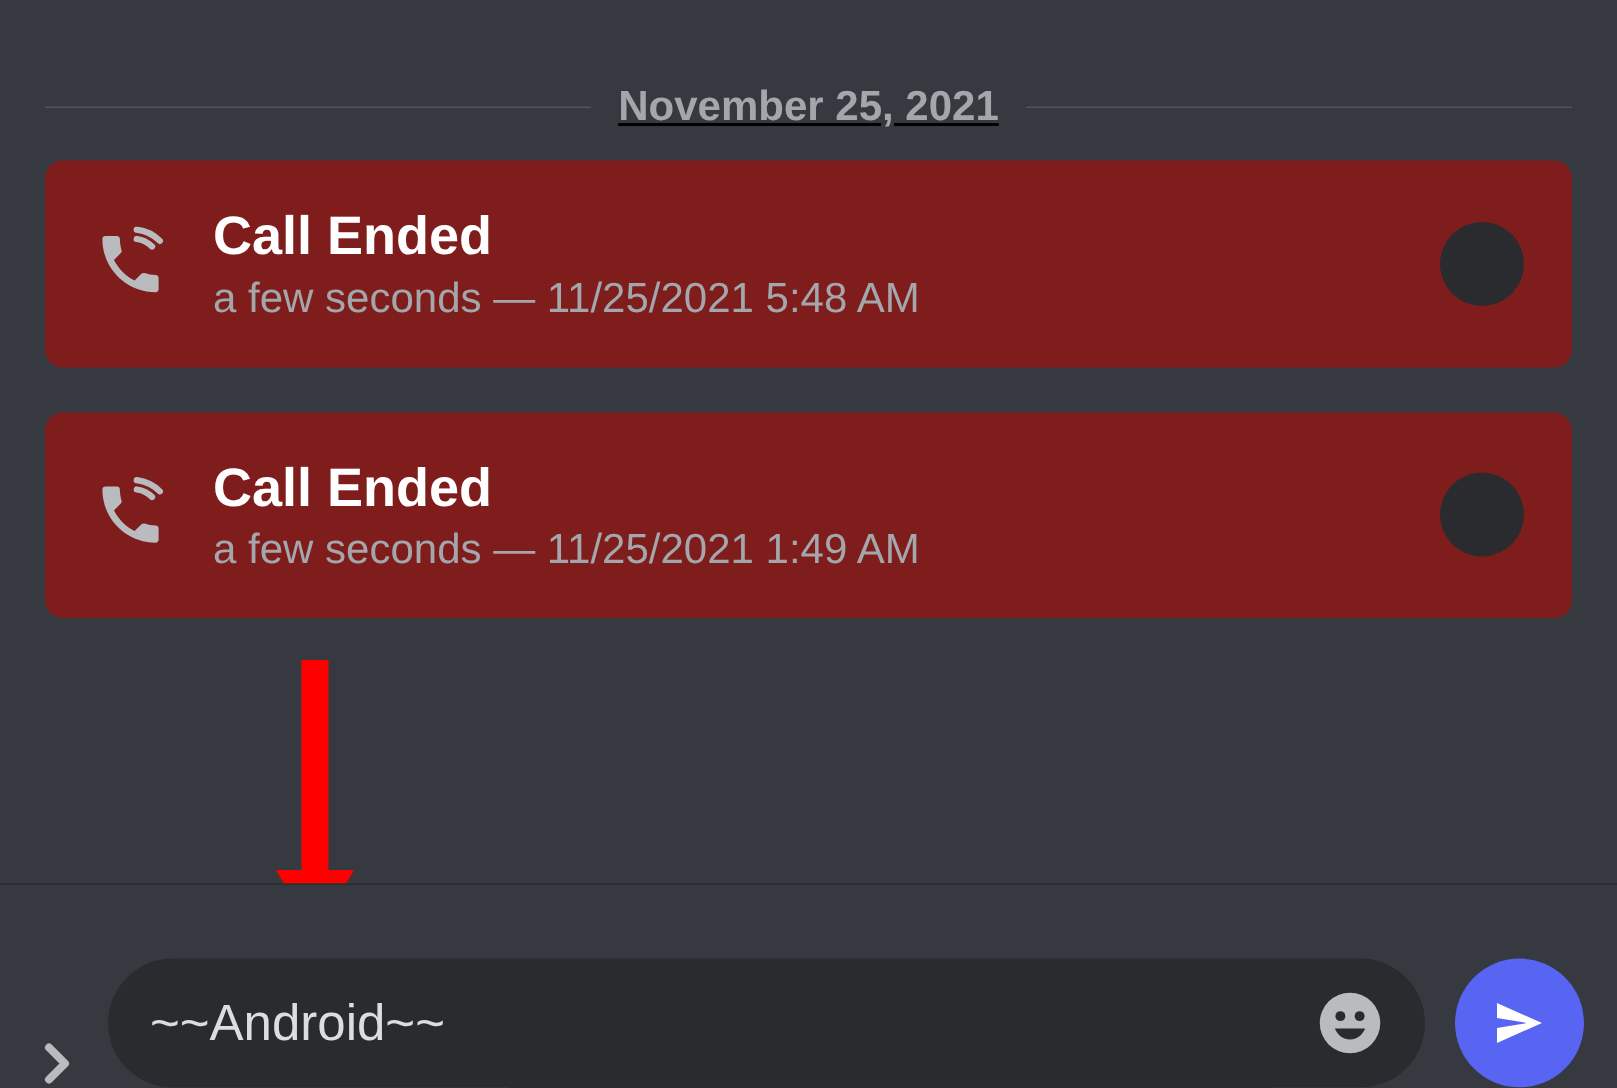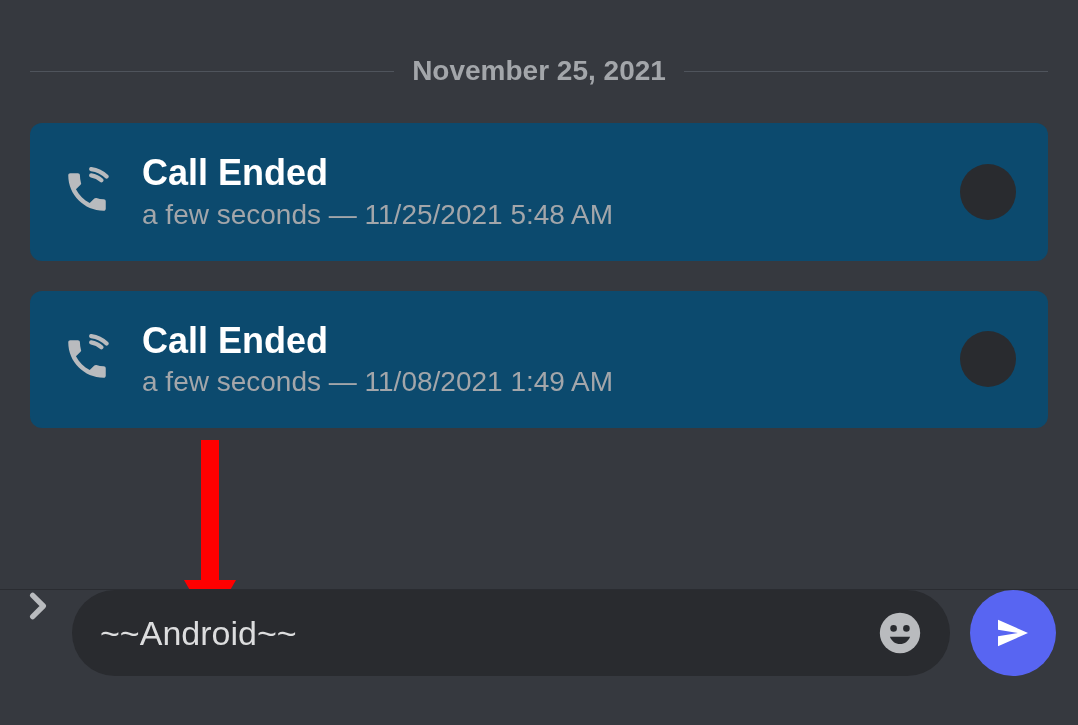--- a/index.html
+++ b/index.html
@@ -9,36 +9,37 @@
     height: 725px;
     background: #36393f;
     font-family: -apple-system, BlinkMacSystemFont, "Segoe UI", Helvetica, Arial, sans-serif;
     overflow: hidden;
     position: relative;
   }
 
   .date-divider {
     display: flex;
     align-items: center;
-    margin: 55px 30px 36px 30px;
+    margin: 55px 30px 20px 30px;
+    text-decoration: underline;
   }
   .date-divider .line {
     flex: 1;
     height: 1px;
     background: #4f545c;
   }
   .date-divider .label {
     color: #a3a6aa;
     font-size: 28px;
     font-weight: 600;
     padding: 0 18px;
   }
 
   .call-card {
-    background: #0c4a6e;
+    background: #7f1d1d;
     border-radius: 12px;
     margin: 0 30px 30px 30px;
     padding: 30px 32px;
     display: flex;
     align-items: center;
     position: relative;
   }
   .call-icon {
     width: 50px;
     height: 50px;
@@ -70,21 +71,21 @@
 
   .composer-bar {
     position: absolute;
     left: 0;
     right: 0;
     bottom: 0;
     height: 135px;
     border-top: 1px solid #2a2c31;
     background: #36393f;
     display: flex;
-    align-items: flex-start;
+    align-items: flex-end;
     padding: 0 22px;
   }
   .expand-chevron {
     width: 32px;
     height: 32px;
     color: #b9bbbe;
     margin-right: 18px;
     flex-shrink: 0;
   }
   .input-pill {
@@ -158,21 +159,21 @@
 
 <div class="call-card">
   <div class="call-icon">
     <svg viewBox="0 0 24 24" fill="#b9bbbe">
       <path d="M20 15.5c-1.2 0-2.4-.2-3.5-.6-.3-.1-.7 0-1 .2l-2.2 2.2c-2.8-1.4-5.1-3.8-6.6-6.6l2.2-2.2c.3-.3.4-.7.2-1-.3-1.1-.5-2.3-.5-3.5 0-.6-.4-1-1-1H4c-.6 0-1 .4-1 1 0 9.4 7.6 17 17 17 .6 0 1-.4 1-1v-3.5c0-.6-.4-1-1-1z"></path>
       <path d="M14 4c2 .3 3.6 1.1 4.9 2.4M14 1c3 .4 5.5 1.7 7.4 3.6" stroke="#b9bbbe" stroke-width="2" fill="none" stroke-linecap="round"></path>
     </svg>
   </div>
   <div class="call-text">
     <div class="call-title">Call Ended</div>
-    <div class="call-sub">a few seconds — 11/08/2021 1:49 AM</div>
+    <div class="call-sub">a few seconds — 11/25/2021 1:49 AM</div>
   </div>
   <div class="call-dot"></div>
 </div>
 
 <svg class="arrow-annot" width="80" height="200">
   <defs>
     <marker id="ah" markerWidth="12" markerHeight="12" refX="6" refY="6" orient="auto">
       <path d="M0,0 L12,6 L0,12 Z" fill="#ff0000"></path>
     </marker>
   </defs>

